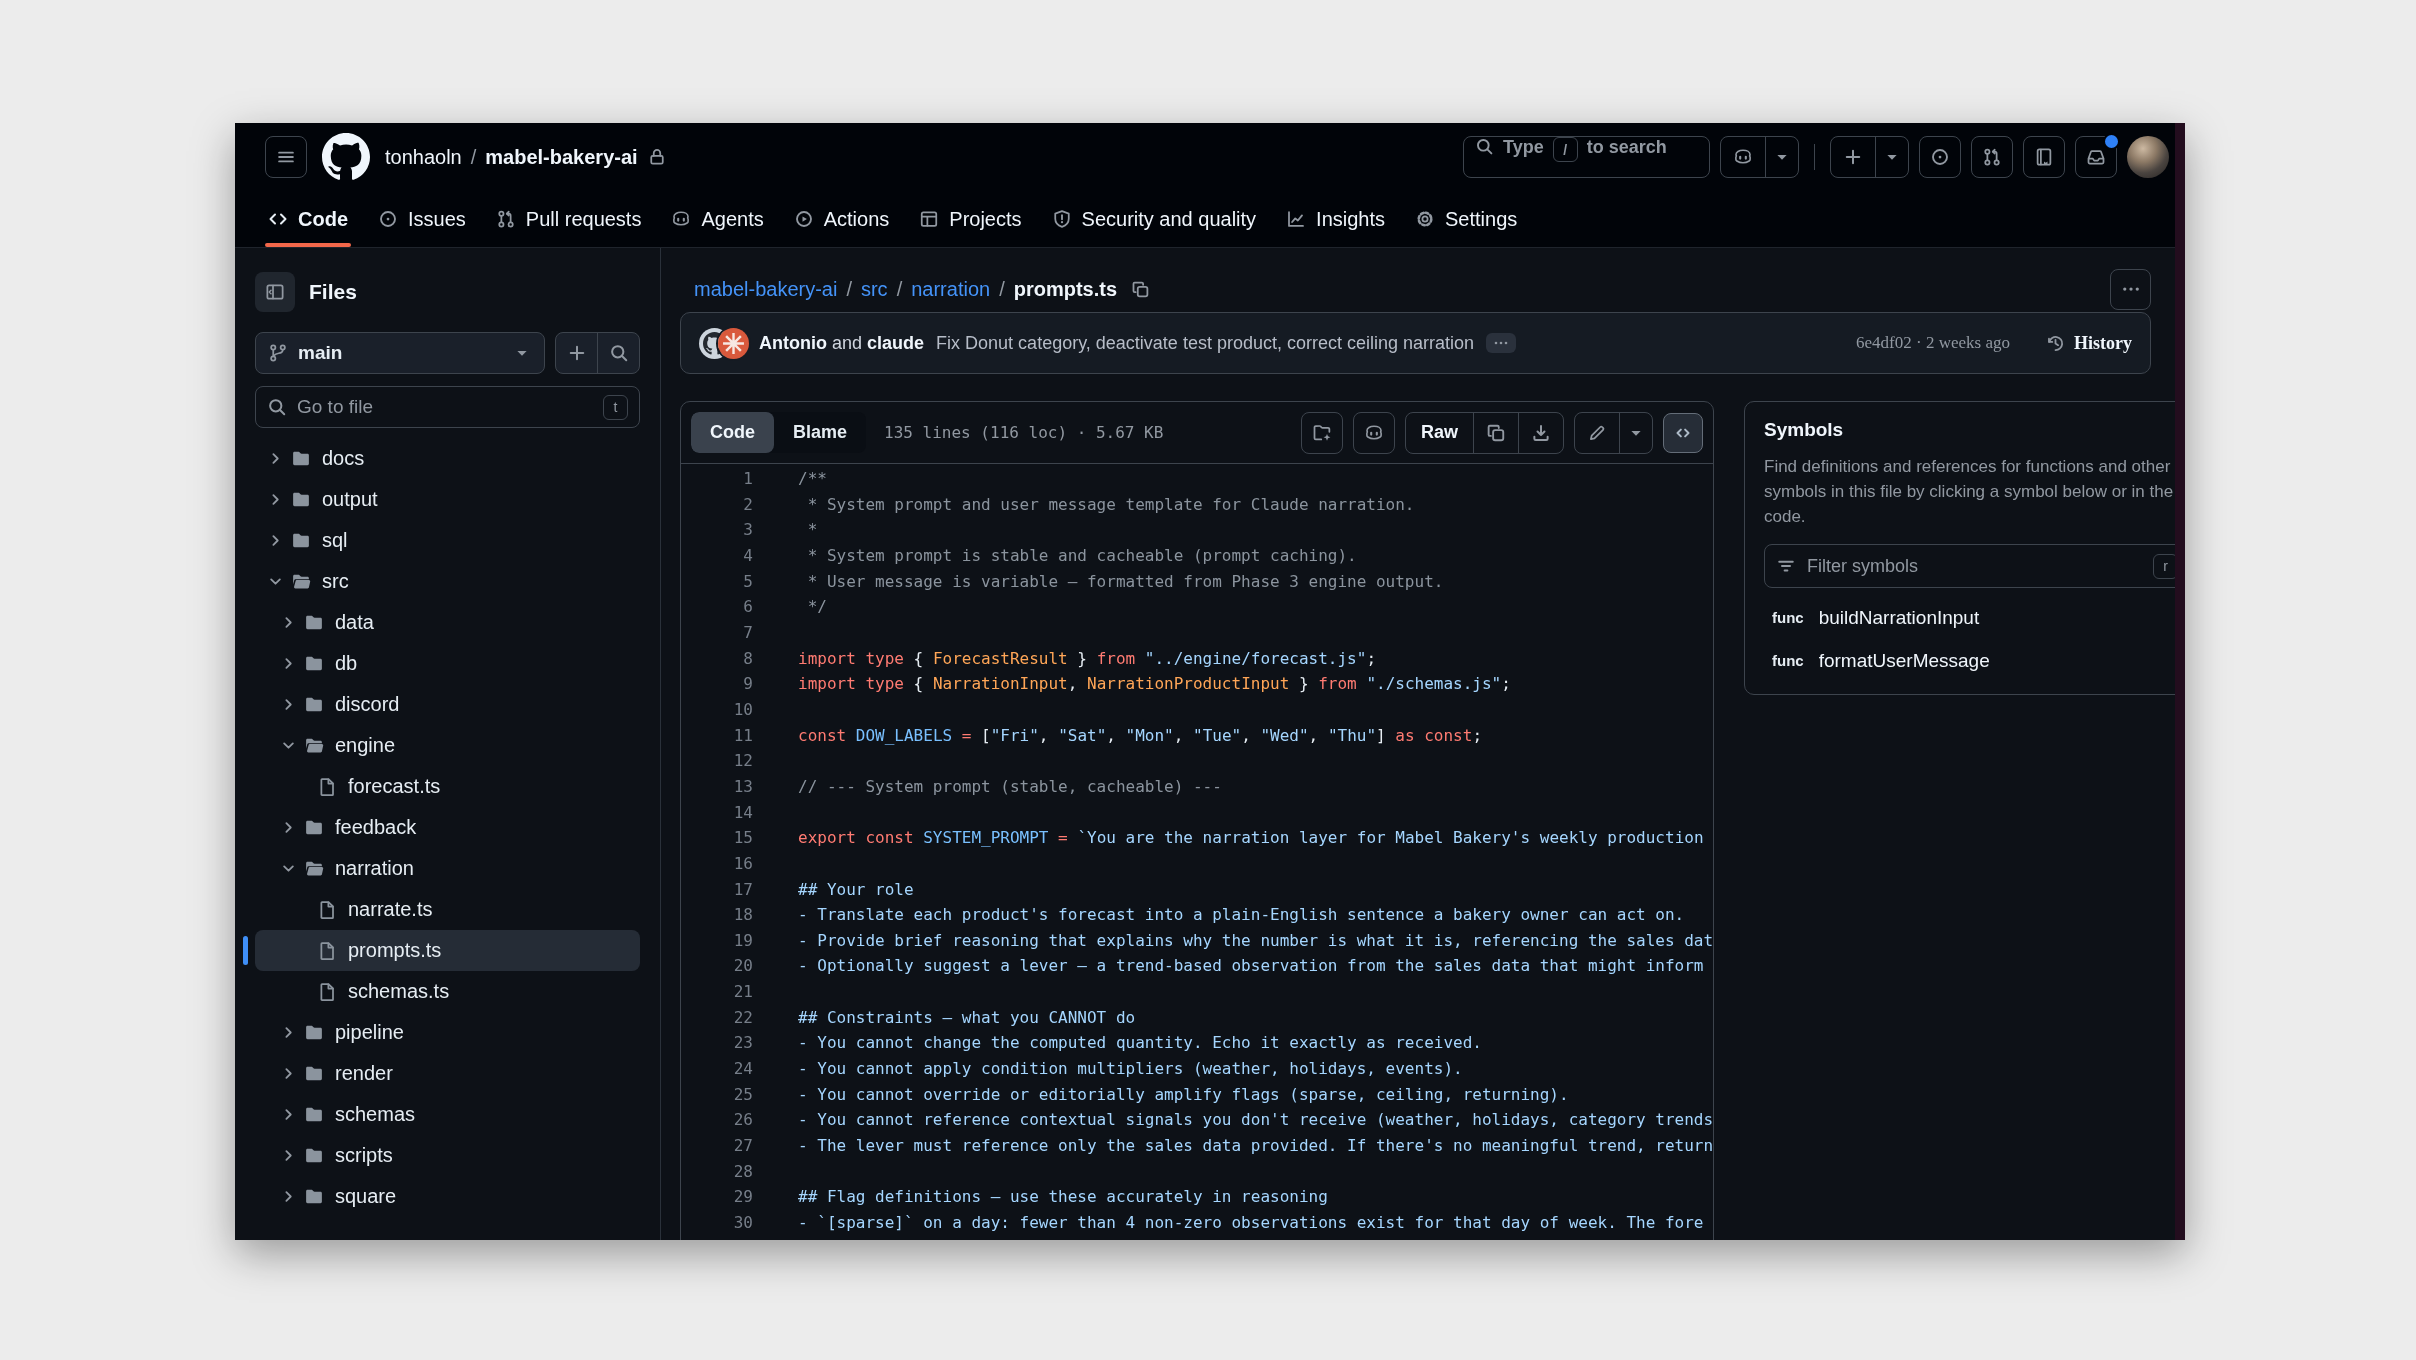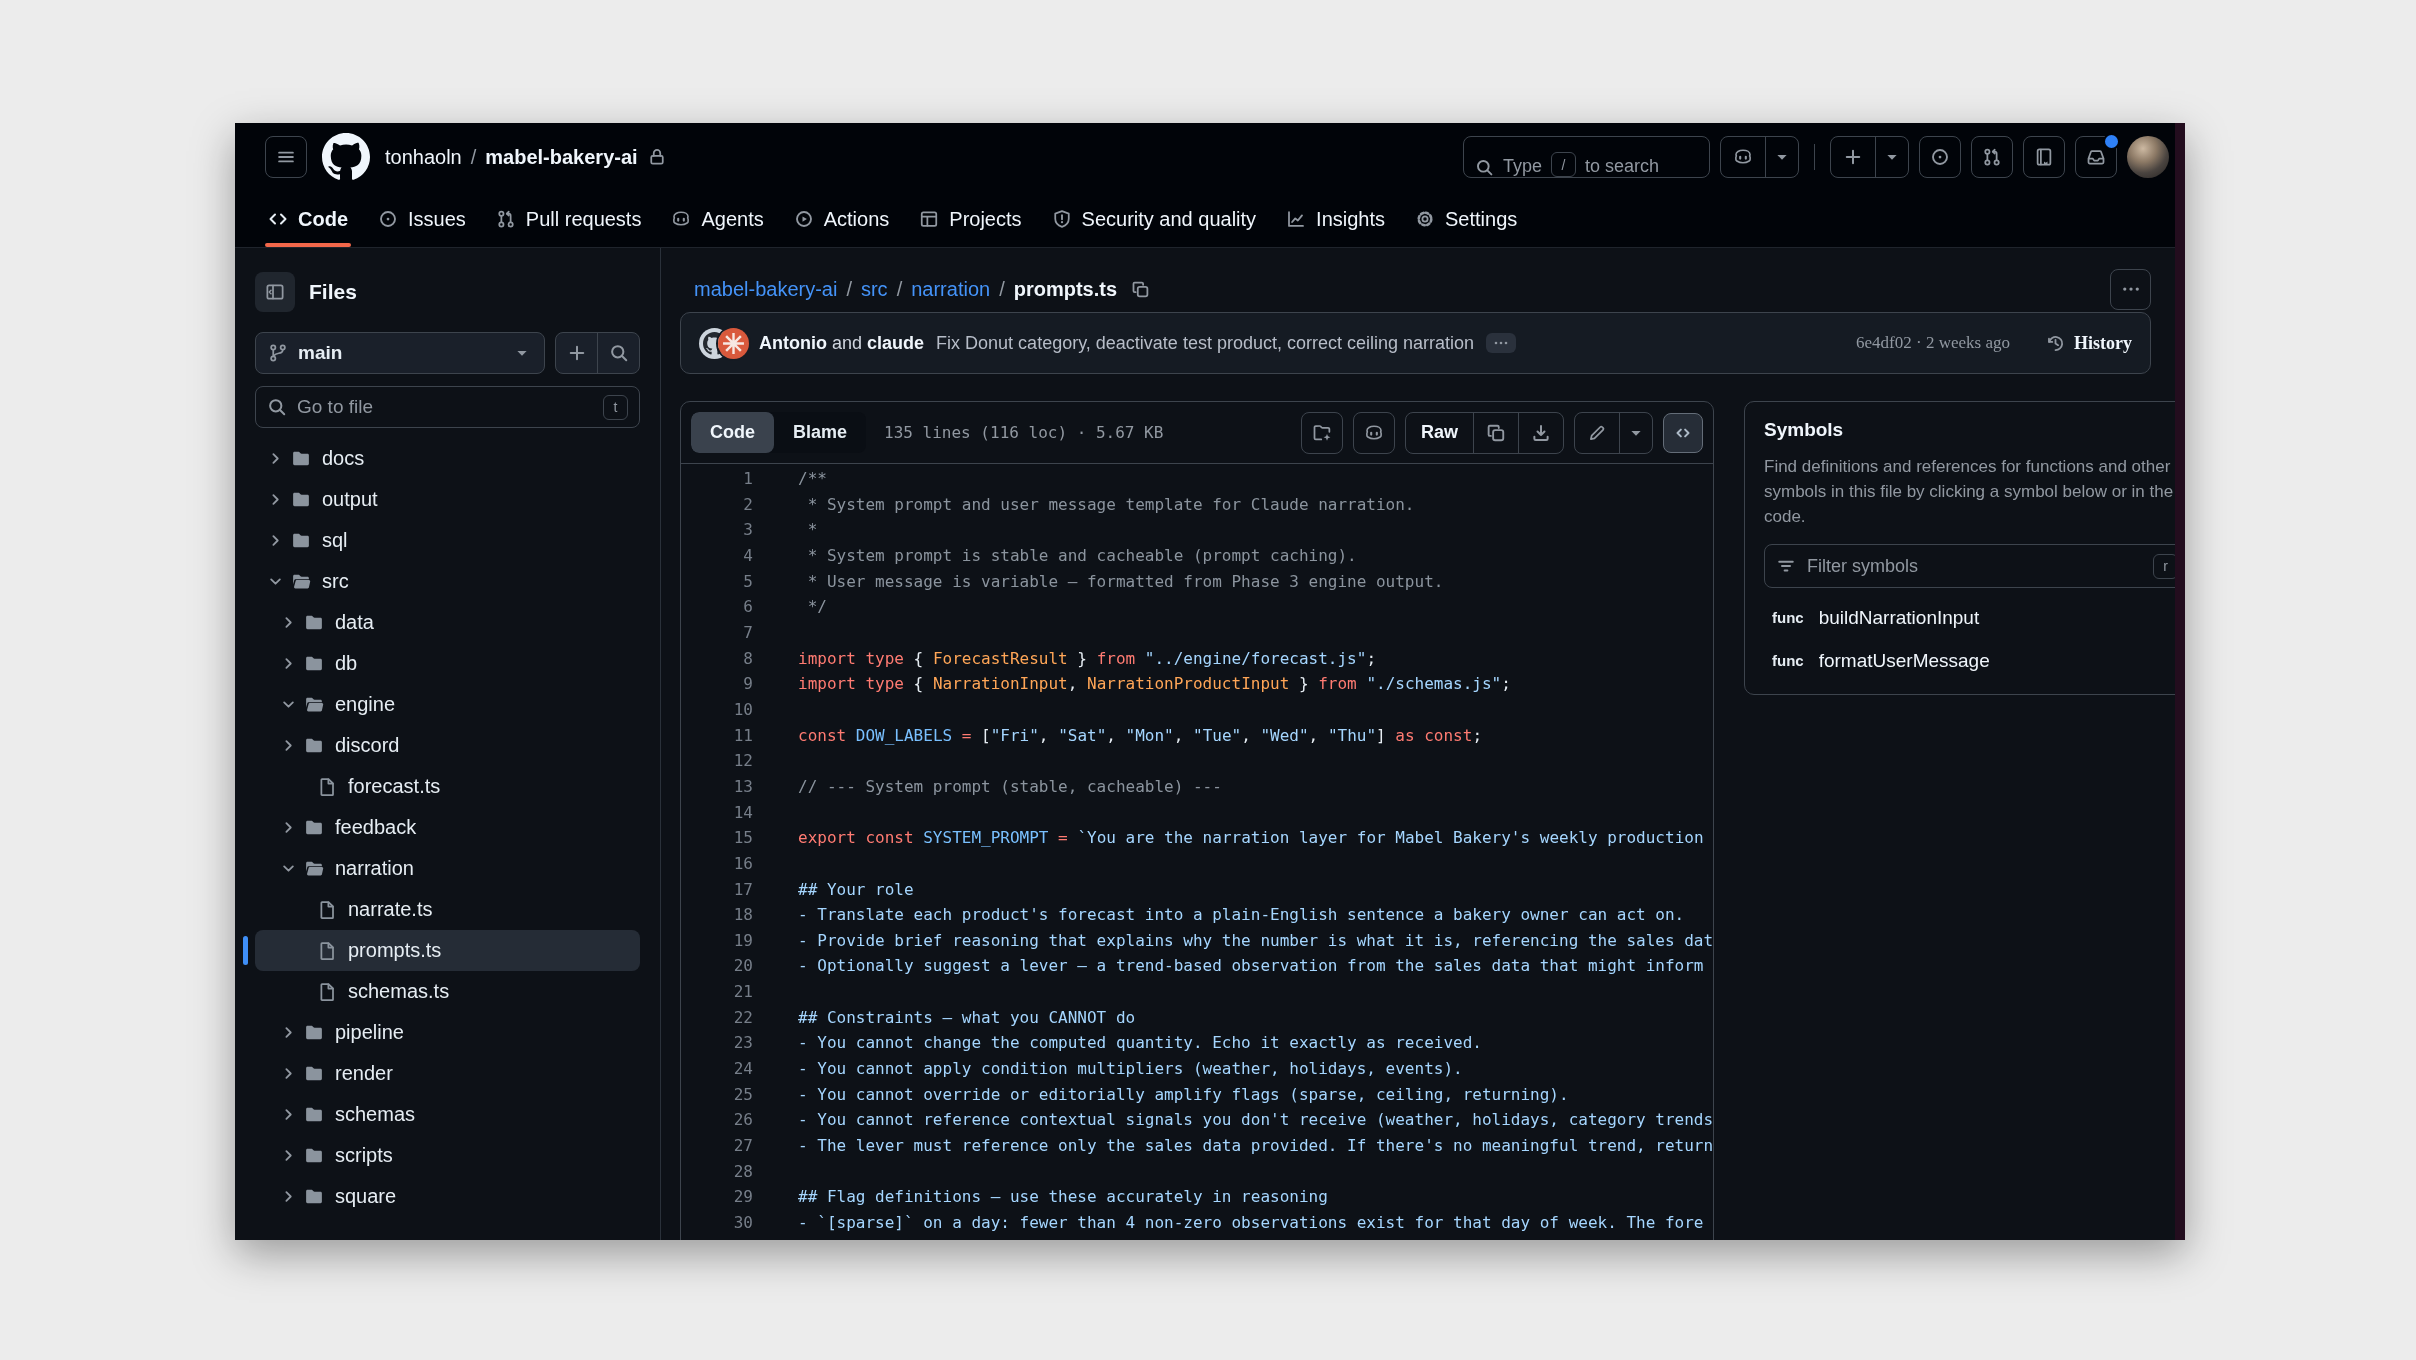--- a/index.html
+++ b/index.html
@@ -23,21 +23,21 @@
   }
   
   .gh-header{height:68px;box-sizing:border-box;background:#010409;display:flex;align-items:center;padding:0 16px 0 30px;gap:15px;}
   .sq-btn{width:42px;height:42px;box-sizing:border-box;border:1px solid #3d444d;border-radius:8px;background:transparent;display:flex;align-items:center;justify-content:center;color:#9198a1;cursor:pointer;flex:none;}
   .gh-logo{width:48px;height:48px;color:#f0f6fc;}
   .gh-logo svg{width:48px;height:48px;}
   .crumb-top{display:flex;align-items:center;gap:9px;font-size:20px;color:#f0f6fc;}
   .crumb-top .sep{color:#9198a1;}
   .crumb-top .repo{font-weight:700;}
   .hdr-right{margin-left:auto;display:flex;align-items:center;gap:10px;}
-  .hsearch{width:247px;height:42px;box-sizing:border-box;border:1px solid #3d444d;border-radius:8px;display:flex;align-items:flex-end;padding:0 11px;gap:9px;color:#9198a1;font-size:18px;cursor:text;}
+  .hsearch{width:247px;height:42px;box-sizing:border-box;border:1px solid #3d444d;border-radius:8px;display:flex;align-items:flex-start;padding:0 11px;gap:9px;color:#9198a1;font-size:18px;cursor:text;font-weight:bold;}
   .hsearch .ic svg{width:19px;height:19px;}
   .btn-group{display:flex;align-items:stretch;border:1px solid #3d444d;border-radius:8px;height:42px;box-sizing:border-box;overflow:hidden;background:transparent;}
   .btn-group .seg{display:flex;align-items:center;justify-content:center;color:#9198a1;cursor:pointer;}
   .btn-group .seg + .seg{border-left:1px solid #3d444d;}
   .seg-ic{width:44px;}
   .seg-caret{width:32px;}
   .vdiv{width:1px;height:26px;background:#3d444d;margin:0 5px;flex:none;}
   .inbox-wrap{position:relative;}
   .dot{position:absolute;top:-4px;right:-4px;width:13px;height:13px;border-radius:50%;background:#2f81f7;border:2.5px solid #010409;}
   .avatar{width:42px;height:42px;border-radius:50%;flex:none;cursor:pointer;
@@ -466,43 +466,43 @@
             <span class="ticon">
               <svg viewBox="0 0 16 16" fill="currentColor">
                 <path d="M1.7 3.2c0-.6.5-1.1 1.1-1.1h3c.3 0 .6.12.8.33l1 1.04c.2.2.5.33.8.33h4.8c.6 0 1.1.5 1.1 1.1v6.9c0 .6-.5 1.1-1.1 1.1H2.8c-.6 0-1.1-.5-1.1-1.1V3.2z"></path>
               </svg>
             </span>
             <span class="tlabel">db</span>
           </div>
           <div class="trow" style="padding-left: 21px;">
             <span class="tchev">
               <svg viewBox="0 0 16 16" fill="none" stroke="currentColor" stroke-width="1.7" stroke-linecap="round" stroke-linejoin="round">
+                <path d="M6 3.9 10.1 8 6 12.1"></path>
+              </svg>
+            </span>
+            <span class="ticon">
+              <svg viewBox="0 0 16 16" fill="currentColor">
+                <path d="M1.7 3.2c0-.6.5-1.1 1.1-1.1h3c.3 0 .6.12.8.33l1 1.04c.2.2.5.33.8.33h4.8c.6 0 1.1.5 1.1 1.1v6.9c0 .6-.5 1.1-1.1 1.1H2.8c-.6 0-1.1-.5-1.1-1.1V3.2z"></path>
+              </svg>
+            </span>
+            <span class="tlabel">discord</span>
+          </div>
+          <div class="trow" style="padding-left: 21px;">
+            <span class="tchev">
+              <svg viewBox="0 0 16 16" fill="none" stroke="currentColor" stroke-width="1.7" stroke-linecap="round" stroke-linejoin="round">
                 <path d="M3.9 6 8 10.1 12.1 6"></path>
               </svg>
             </span>
             <span class="ticon">
               <svg viewBox="0 0 16 16" fill="currentColor">
                 <path d="M1.7 3.2c0-.6.5-1.1 1.1-1.1h3c.3 0 .6.12.8.33l1 1.04c.2.2.5.33.8.33h4.8c.6 0 1.1.5 1.1 1.1v.9H3.8c-.6 0-1.1.4-1.25 1L1.7 9.9V3.2z"></path>
                 <path d="M3.7 7.1c.1-.5.55-.8 1.05-.8h9.55c.7 0 1.2.66 1.05 1.33l-1 4.6c-.1.5-.55.87-1.05.87H3.5c-.7 0-1.2-.65-1.05-1.32l1.25-4.68z"></path>
               </svg>
             </span>
             <span class="tlabel">engine</span>
-          </div>
-          <div class="trow" style="padding-left: 21px;">
-            <span class="tchev">
-              <svg viewBox="0 0 16 16" fill="none" stroke="currentColor" stroke-width="1.7" stroke-linecap="round" stroke-linejoin="round">
-                <path d="M6 3.9 10.1 8 6 12.1"></path>
-              </svg>
-            </span>
-            <span class="ticon">
-              <svg viewBox="0 0 16 16" fill="currentColor">
-                <path d="M1.7 3.2c0-.6.5-1.1 1.1-1.1h3c.3 0 .6.12.8.33l1 1.04c.2.2.5.33.8.33h4.8c.6 0 1.1.5 1.1 1.1v6.9c0 .6-.5 1.1-1.1 1.1H2.8c-.6 0-1.1-.5-1.1-1.1V3.2z"></path>
-              </svg>
-            </span>
-            <span class="tlabel">discord</span>
           </div>
           <div class="trow" style="padding-left: 34px;">
             <span class="tchev"></span>
             <span class="ticon">
               <svg viewBox="0 0 16 16" fill="none" stroke="currentColor" stroke-width="1.5" stroke-linecap="round" stroke-linejoin="round">
                 <path d="M4 1.7h5.2l3.6 3.5v8.7c0 .3-.2.5-.5.5H4c-.3 0-.5-.2-.5-.5V2.2c0-.3.2-.5.5-.5z" stroke-width="1.4"></path>
                 <path d="M9.1 1.9v3.3h3.5" stroke-width="1.4"></path>
               </svg>
             </span>
             <span class="tlabel">forecast.ts</span>

